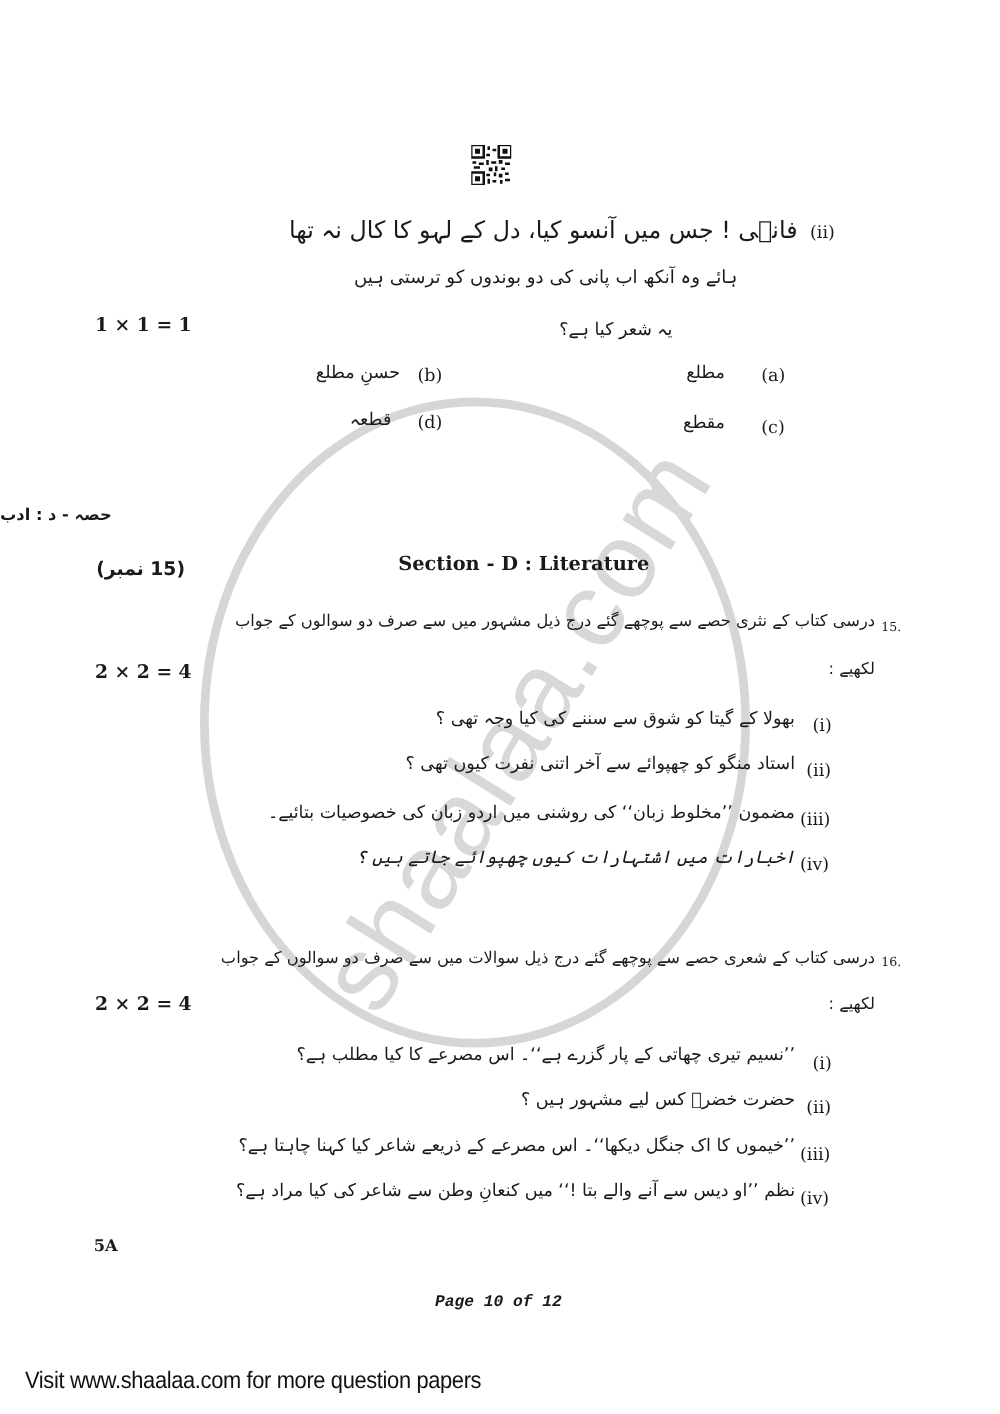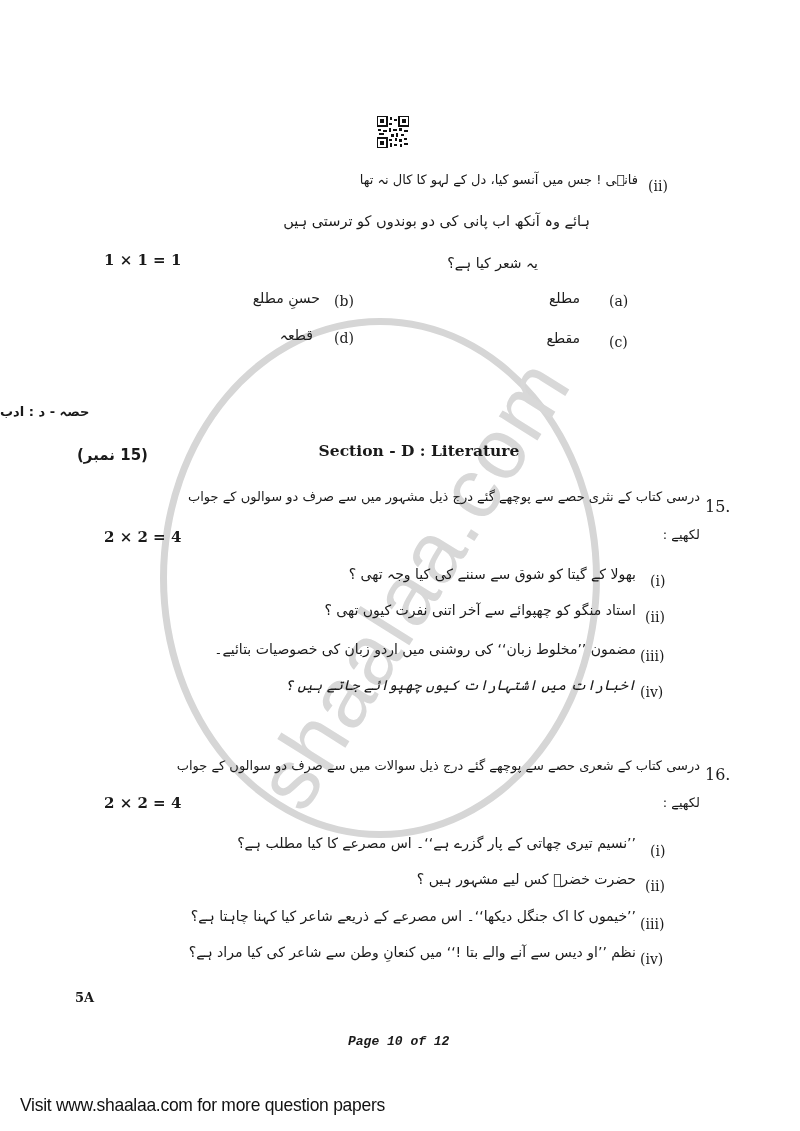--- a/index.html
+++ b/index.html
@@ -21,24 +21,24 @@
     }
     .qr {
       position: absolute; left: 377px; top: 116px; width: 32px; height: 32px;
     }
     .urdu {
       font-family: "DejaVu Sans", sans-serif; direction: rtl; unicode-bidi: plaintext;
       white-space: nowrap;
     }
     .marks {
       font-family: "DejaVu Serif", serif; font-weight: bold; font-size: 15px;
-      position: absolute; white-space: nowrap; margin-left: 28px;
+      position: absolute; white-space: nowrap;
     }
     .opt-label { font-family: "DejaVu Serif", serif; font-size: 14px; position: absolute; }
-    .qnum { font-family: "DejaVu Serif", serif; font-size: 16px; position: absolute; }
+    .qnum { font-family: "DejaVu Serif", serif; font-size: 10px; position: absolute; }
     .urdu-line { position: absolute; font-size: 14px; text-align: right; }
     .section-en {
       position: absolute; left: 0; width: 780px; top: 441px; text-align: center;
       font-family: "DejaVu Serif", serif; font-weight: bold; font-size: 15.5px; margin-left: 29px;
     }
     .section-ur {
       position: absolute; left: 0; width: 780px; top: 404px; text-align: left;
       font-family: "DejaVu Sans", sans-serif; font-weight: bold; font-size: 13px;
     }
     .footer-code { position: absolute; left: 75px; top: 990px; font-weight: bold; font-size: 13px; font-family: "DejaVu Serif", serif; }
@@ -80,21 +80,21 @@
     <rect x="22" y="23" width="3" height="3" fill="#111"></rect>
   <rect x="27" y="22" width="3" height="2" fill="#111"></rect>
     <rect x="13" y="27" width="2" height="4" fill="#111"></rect>
   <rect x="17" y="28" width="3" height="2" fill="#111"></rect>
     <rect x="23" y="28" width="2" height="3" fill="#111"></rect>
   <rect x="27" y="27" width="4" height="2" fill="#111"></rect>
 </svg>
 
 <div>
   <span class="opt-label" style="left:648px; top:178px;">(ii)</span>
-  <div class="urdu urdu-line" style="right:162px; top:172px; font-size:13px;">فانؔی ! جس میں آنسو کیا، دل کے لہو کا کال نہ تھا</div>
+  <div class="urdu urdu-line" style="right:162px; top:172px; font-size:19px;">فانؔی ! جس میں آنسو کیا، دل کے لہو کا کال نہ تھا</div>
   <div class="urdu urdu-line" style="right:210px; top:213px; font-size:14.5px;">ہائے وہ آنکھ اب پانی کی دو بوندوں کو ترستی ہیں</div>
   <div class="urdu urdu-line" style="right:262px; top:255px;">یہ شعر کیا ہے؟</div>
   <div class="marks" style="left:76px; top:251px;">1 × 1 = 1</div>
 
   <div>
     <span class="opt-label" style="left:609px; top:293px;">(a)</span>
     <span class="urdu urdu-line" style="right:220px; top:290px;">مطلع</span>
   </div>
   <div>
     <span class="opt-label" style="left:334px; top:293px;">(b)</span>

